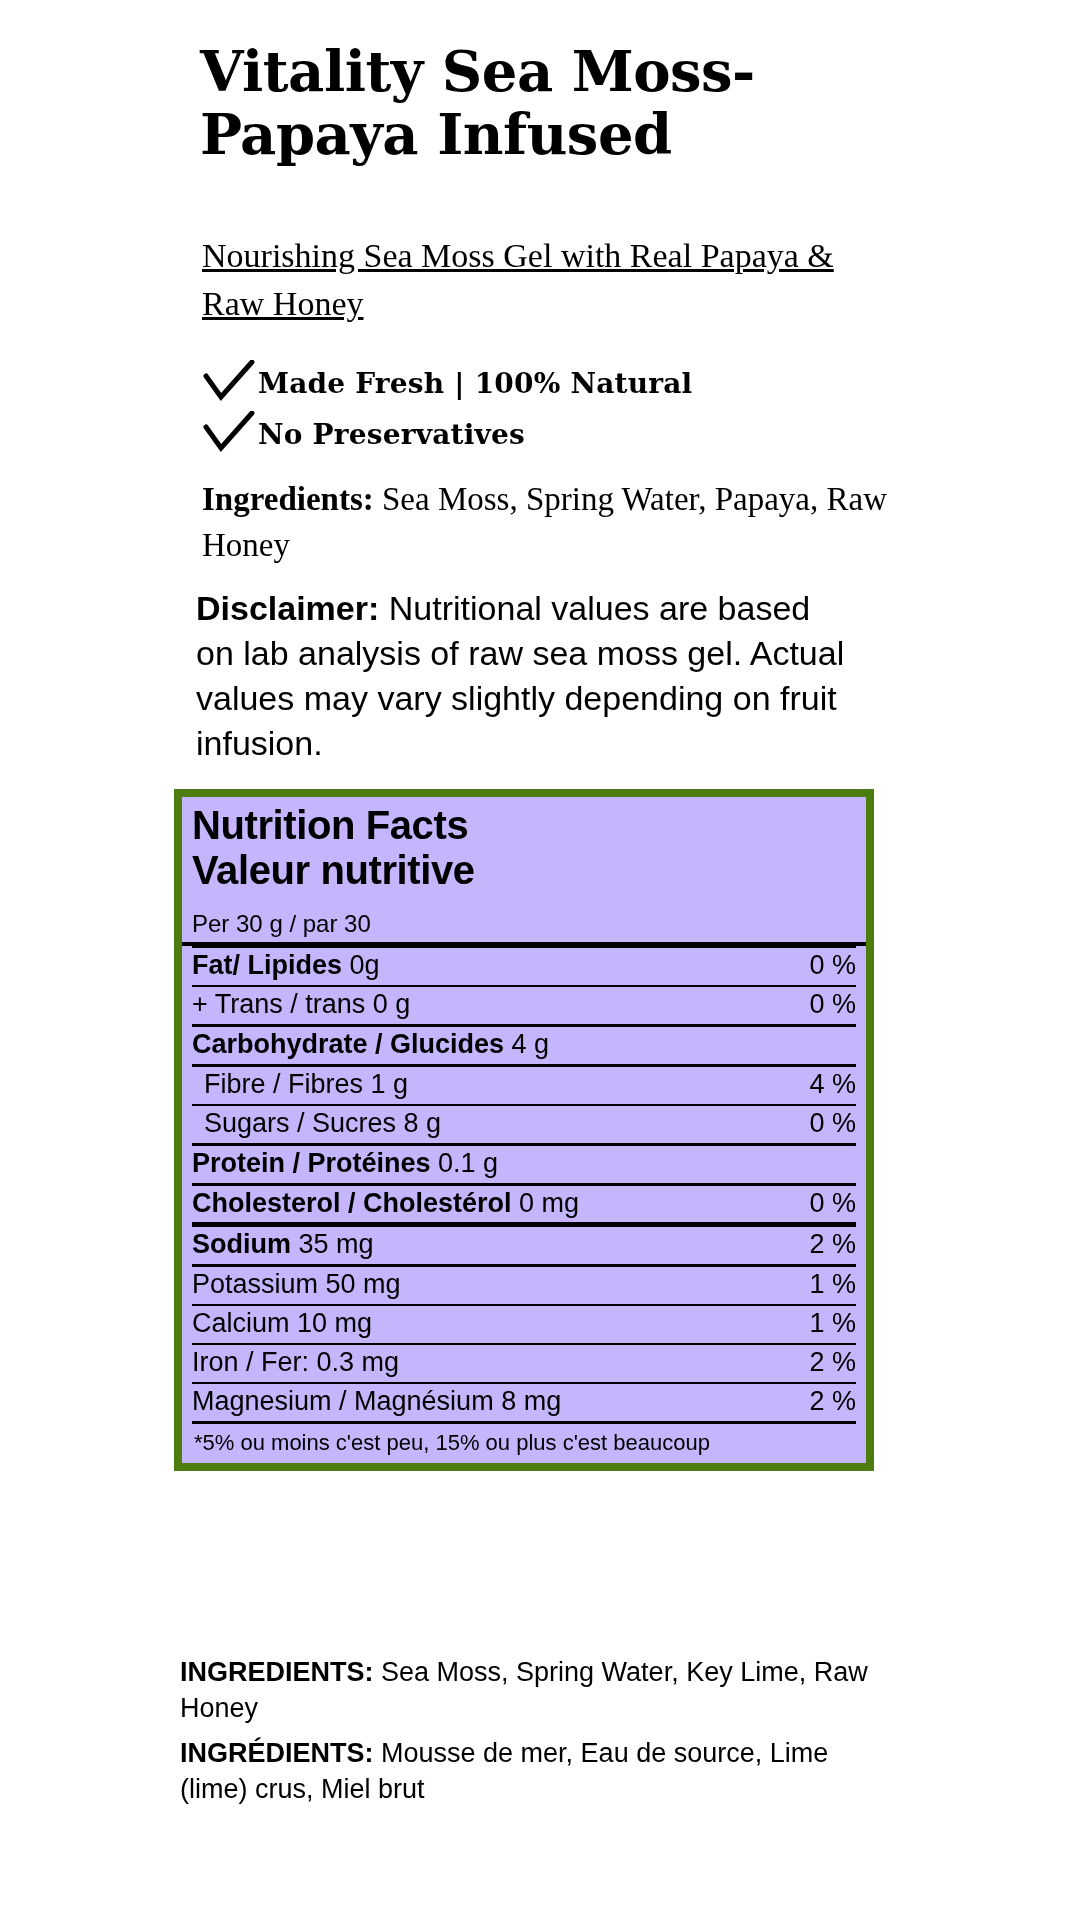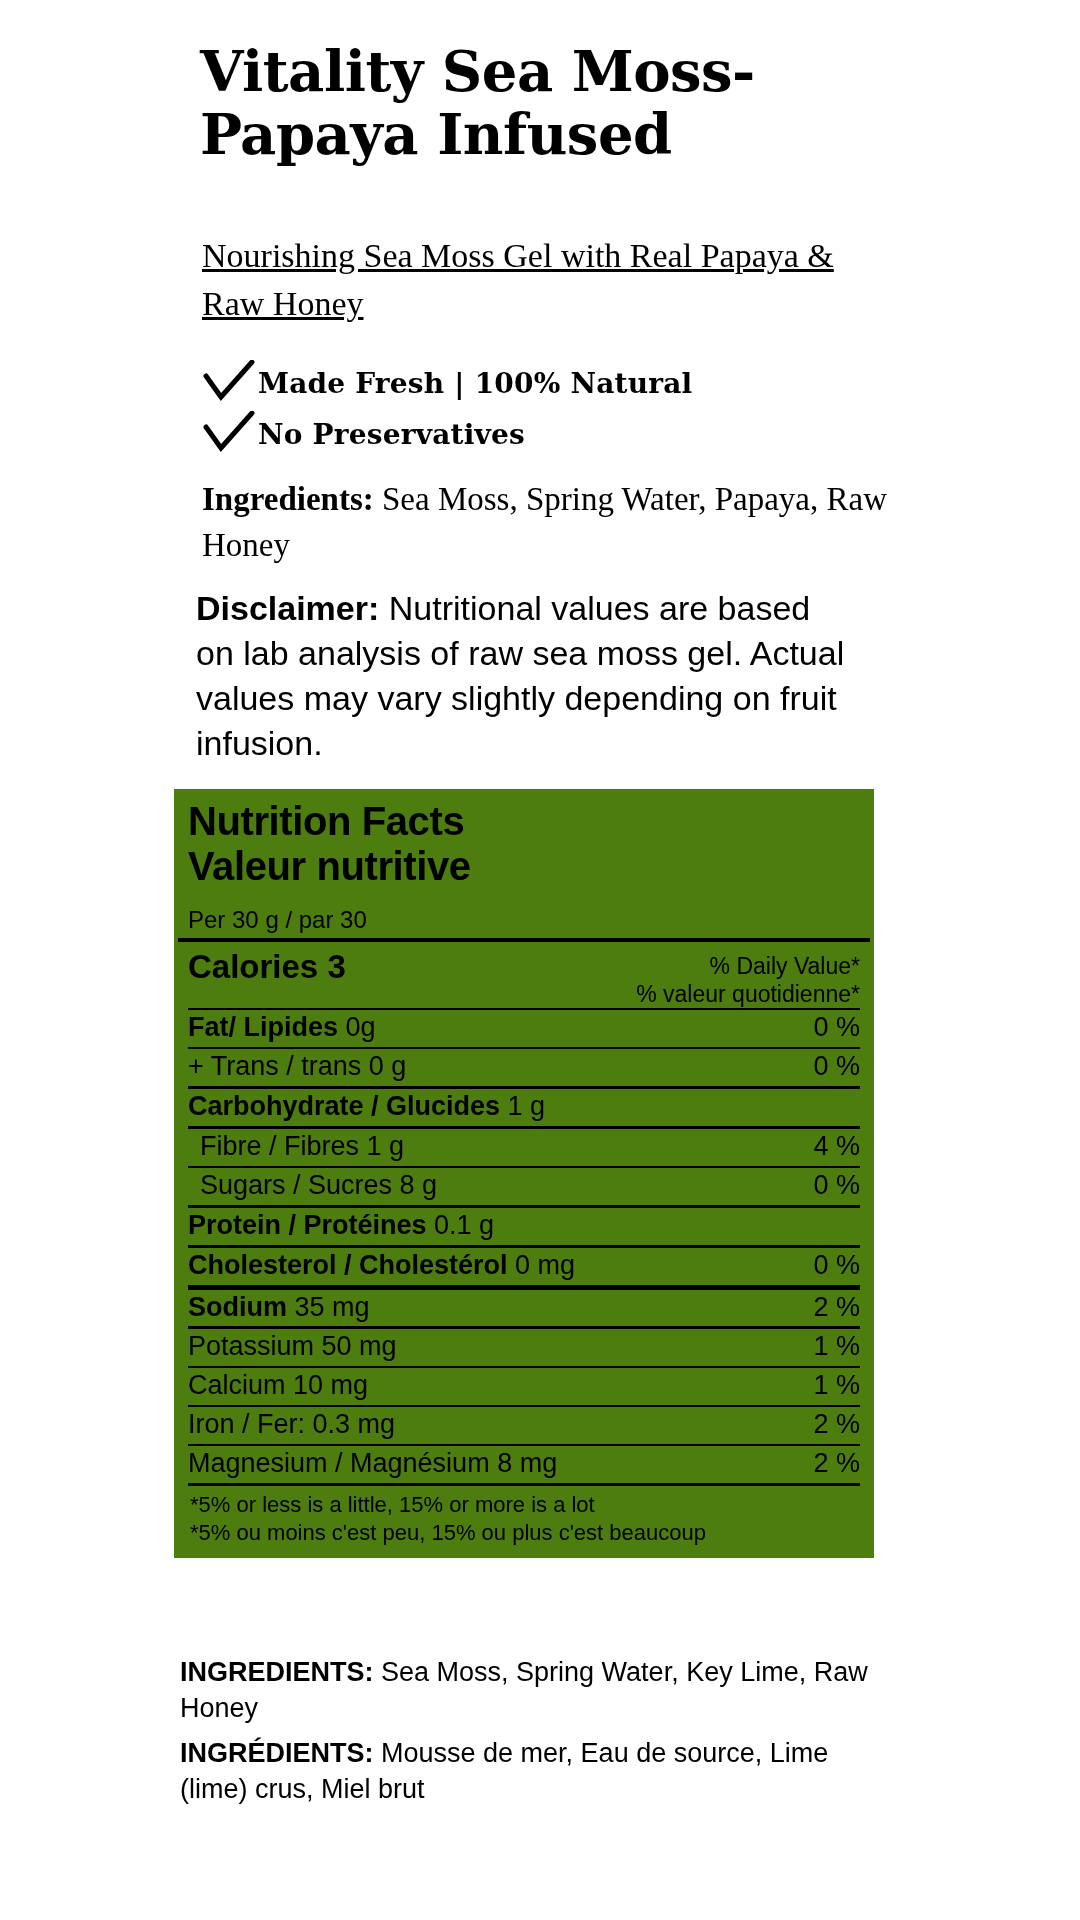--- a/index.html
+++ b/index.html
@@ -90,23 +90,23 @@
     line-height: 1.32;
   }
   .disclaimer .lbl { font-weight: bold; }
 
   
   .nf {
     position: absolute;
     left: 174px;
     top: 789px;
     width: 700px;
-    border: 4px solid #4d7c0f;
+    border: 8px solid #4d7c0f;
     box-sizing: border-box;
-    background: #4d7c0f;
+    background: #c4b5fd;
     font-family: "Liberation Sans", sans-serif;
   }
   .nf-head {
     padding: 6px 10px 4px 10px;
     border-bottom: 4px solid #000;
   }
   .nf-title {
     font-size: 40px;
     font-weight: bold;
     line-height: 1.12;
@@ -206,43 +206,36 @@
 
   <div class="nf">
     <div class="nf-head">
       <div class="nf-title">Nutrition Facts</div>
       <div class="nf-title">Valeur nutritive</div>
       <div class="nf-serving">Per 30 g /  par 30</div>
     </div>
 
     <div class="nf-body">
 
-      <div class="calories-row">
-        <div class="left">Calories 3</div>
-        <div class="dv-stack">
-          <div>% Daily Value*</div>
-          <div>% valeur quotidienne*</div>
-        </div>
-      </div>
 
       <div class="hr-thin"></div>
       <div class="row">
         <div class="left"><span class="b">Fat/ Lipides</span><span> 0g</span></div>
         <div class="right">0 %</div>
       </div>
 
       <div class="hr-thin"></div>
       <div class="row">
         <div class="left"><span class="b"></span><span>+ Trans / trans 0 g</span></div>
         <div class="right">0 %</div>
       </div>
 
       <div class="hr-med"></div>
       <div class="row">
-        <div class="left"><span class="b">Carbohydrate / Glucides</span><span>  1 g</span></div>
+        <div class="left"><span class="b">Carbohydrate / Glucides</span><span>  4 g</span></div>
         <div class="right"></div>
       </div>
 
       <div class="hr-med"></div>
       <div class="row indent1">
         <div class="left"><span class="b"></span><span>Fibre / Fibres 1 g</span></div>
         <div class="right">4 %</div>
       </div>
 
       <div class="hr-thin"></div>
@@ -290,21 +283,20 @@
       <div class="hr-thin"></div>
       <div class="row">
         <div class="left"><span class="b"></span><span>Magnesium / Magnésium 8 mg</span></div>
         <div class="right">2 %</div>
       </div>
 
       <div class="hr-med"></div>
     </div>
 
     <div class="nf-foot">
-      <div>*5% or less is a little, 15% or more is a lot</div>
       <div>*5% ou moins c'est peu, 15% ou plus c'est beaucoup</div>
     </div>
   </div>
 
   <div class="bottom-ing">
     <div class="blk">
       <span class="lbl">INGREDIENTS:</span><span> Sea Moss, Spring Water, Key Lime, Raw Honey</span>
     </div>
     <div class="blk">
       <span class="lbl">INGRÉDIENTS:</span><span> Mousse de mer, Eau de source, Lime (lime) crus, Miel brut</span>

